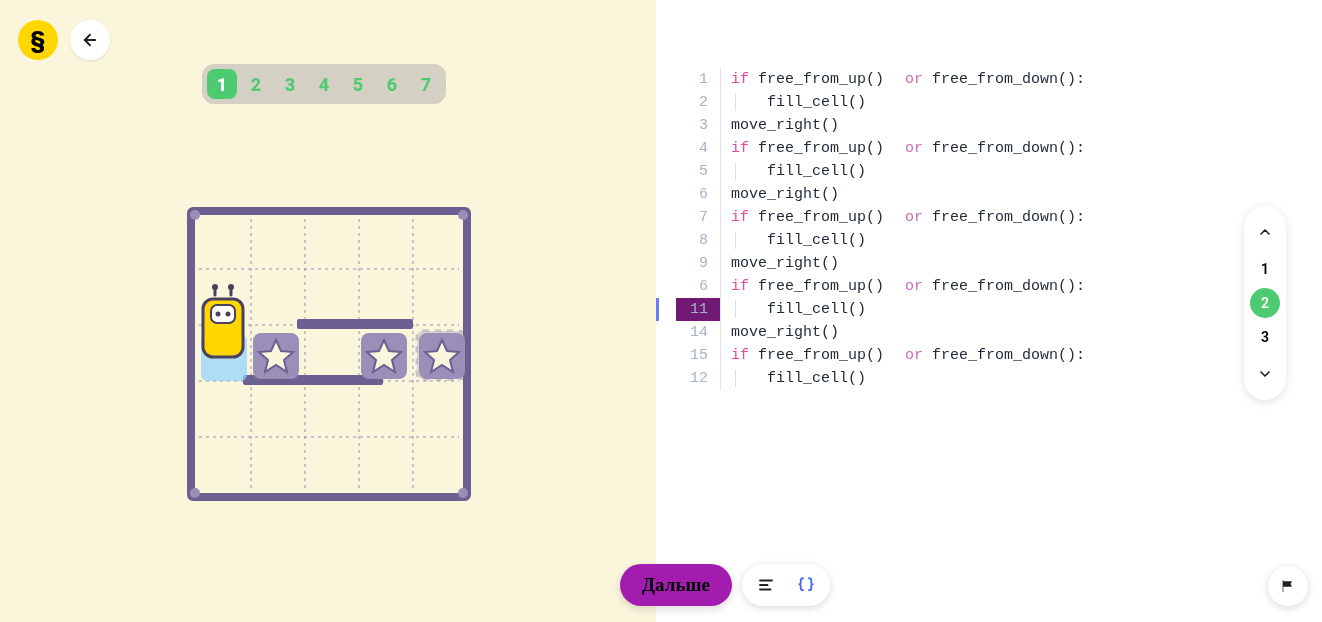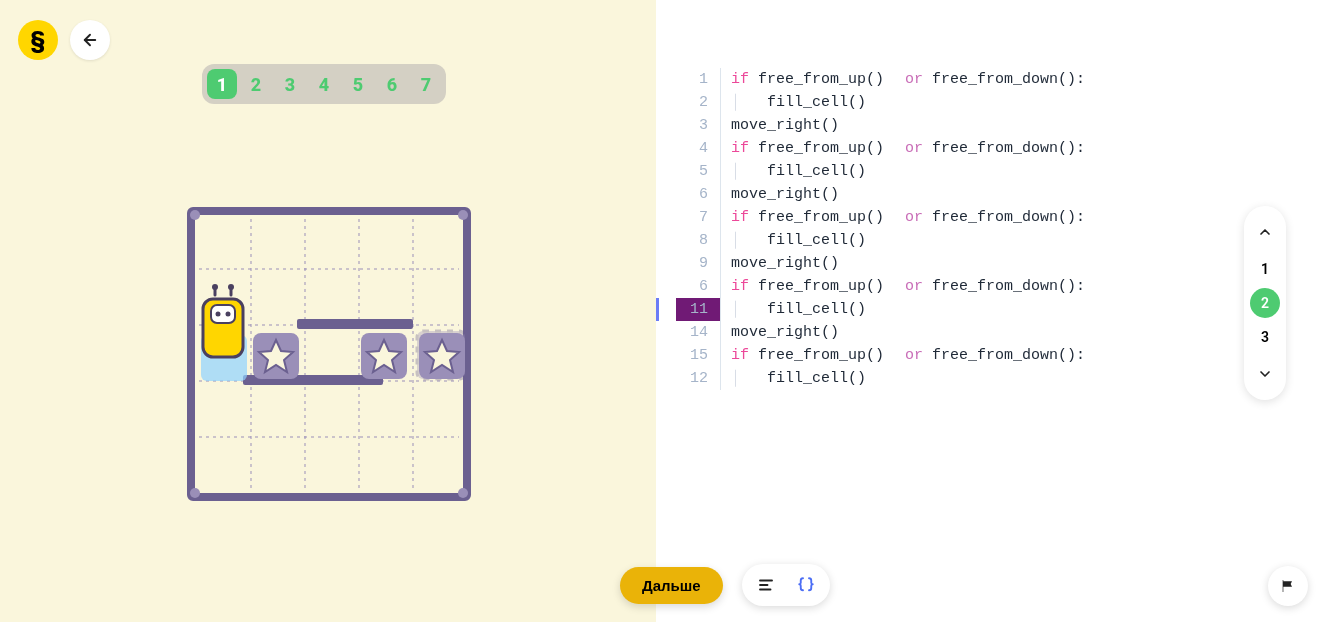--- a/index.html
+++ b/index.html
@@ -137,28 +137,29 @@
 }
 .bottom-bar {
   position: absolute;
   left: 0; right: 0; top: 550px;
   height: 70px;
   display: flex; align-items: center;
 }
 .next-btn {
   position: absolute;
   left: 620px;
-  background: #eab308;
+  background: #a21caf;
   border: none;
   border-radius: 22px;
   padding: 10px 22px;
   font-weight: 700;
-  font-size: 15px;
+  font-size: 19px;
   cursor: pointer;
   box-shadow: 0 3px 8px rgba(0,0,0,0.15);
+  font-family: Liberation Serif, serif;
 }
 .tool-group {
   position: absolute;
   left: 742px;
   display: flex;
   background: #fff;
   border-radius: 22px;
   box-shadow: 0 2px 8px rgba(0,0,0,0.15);
   padding: 4px;
 }

